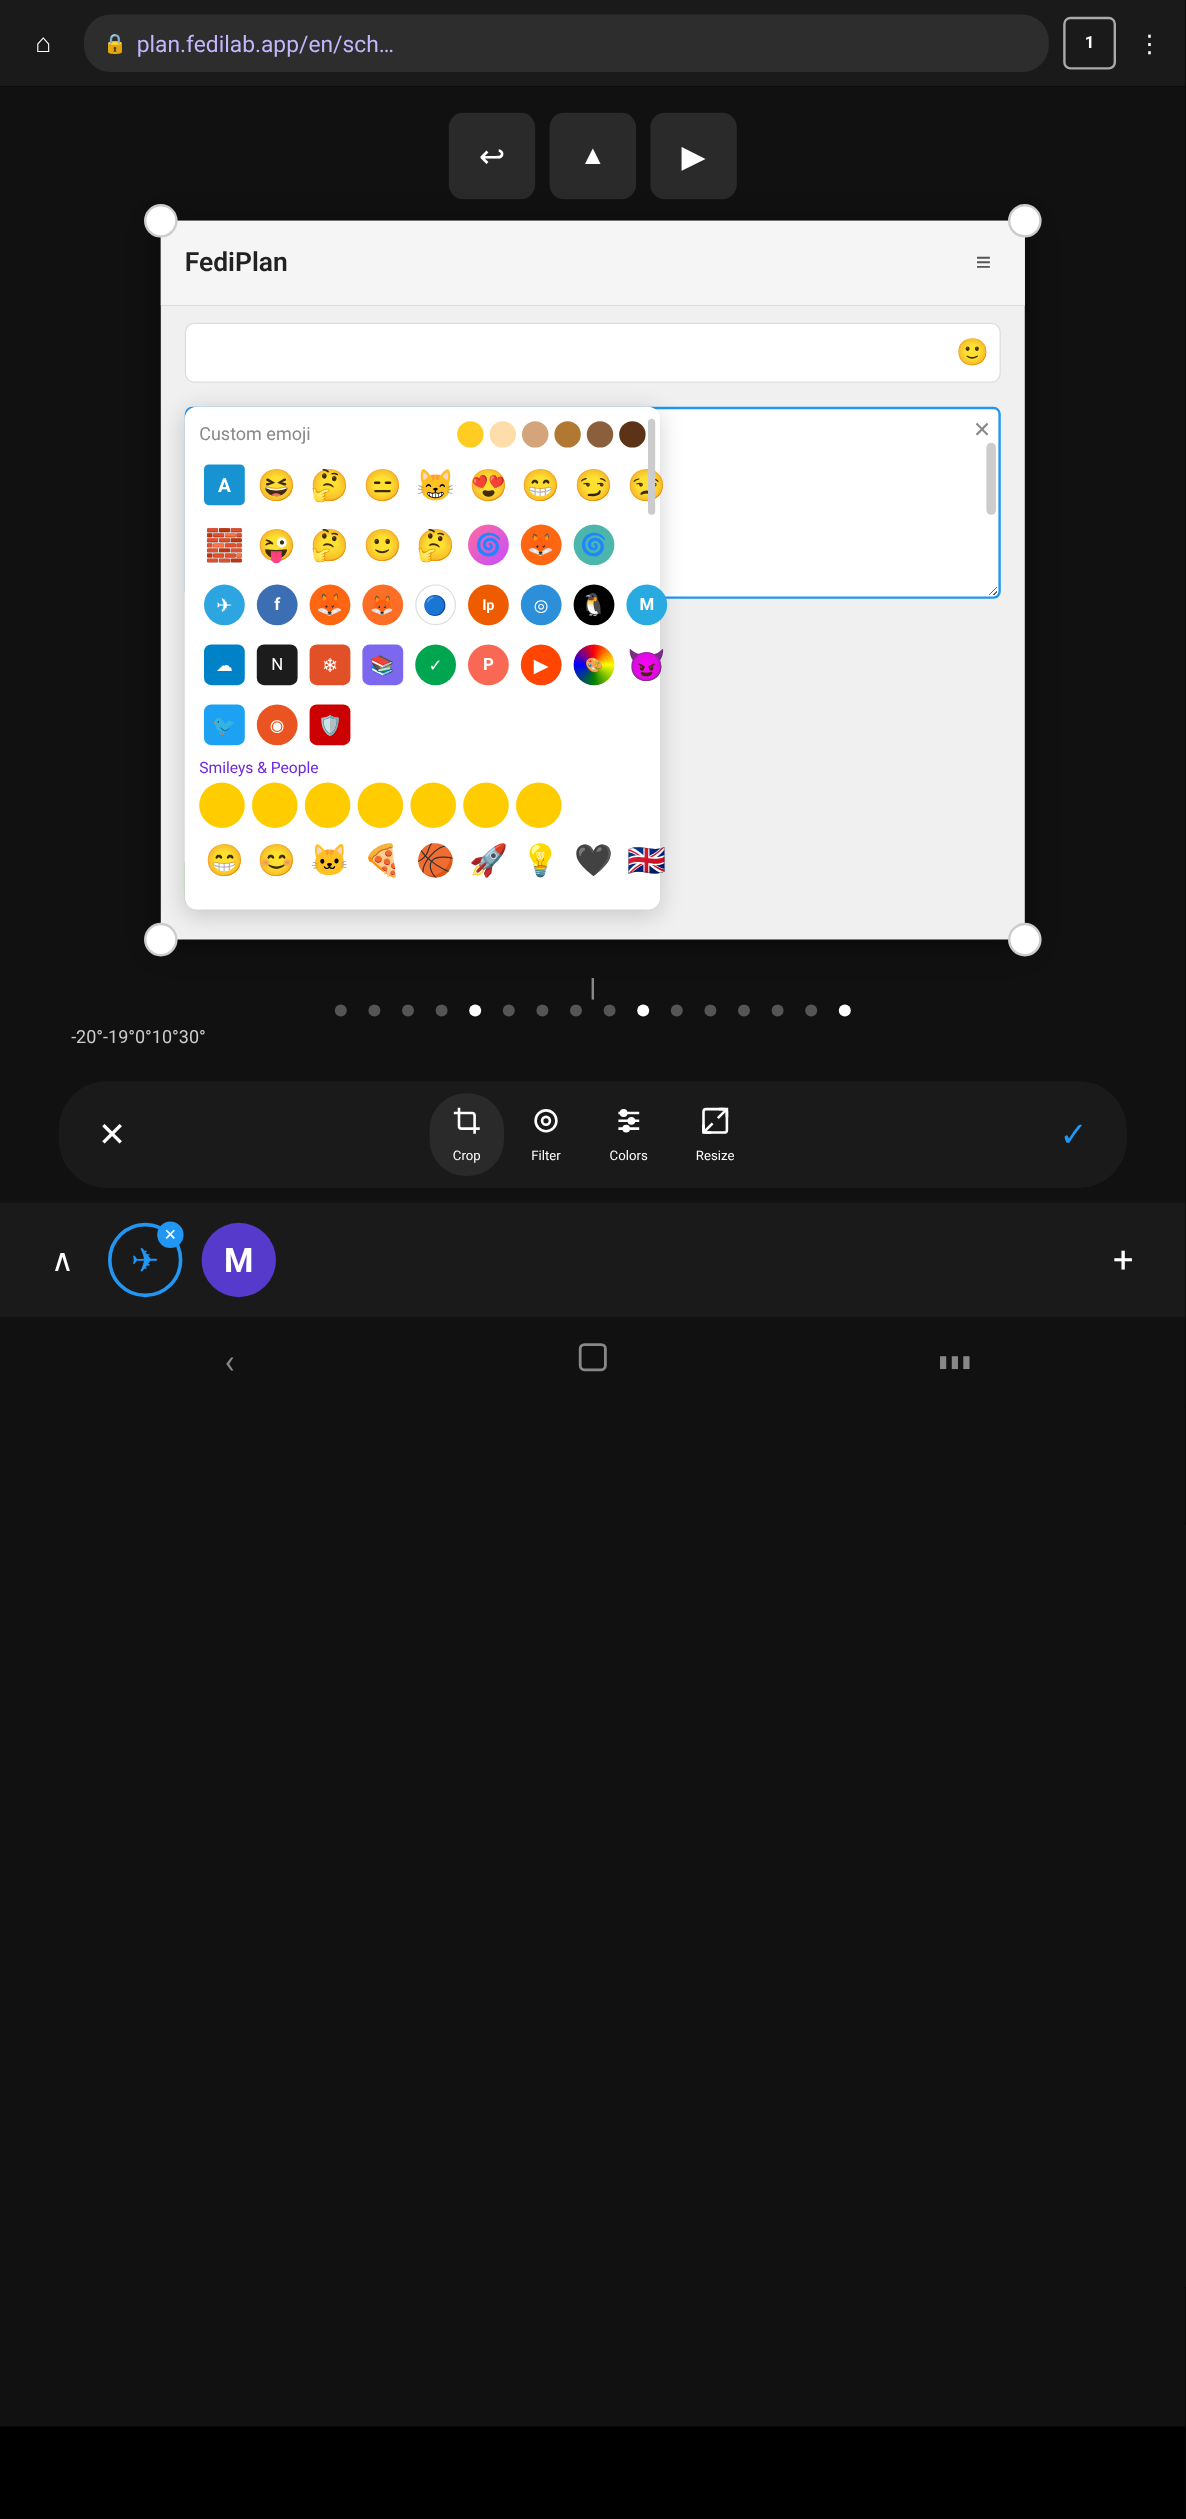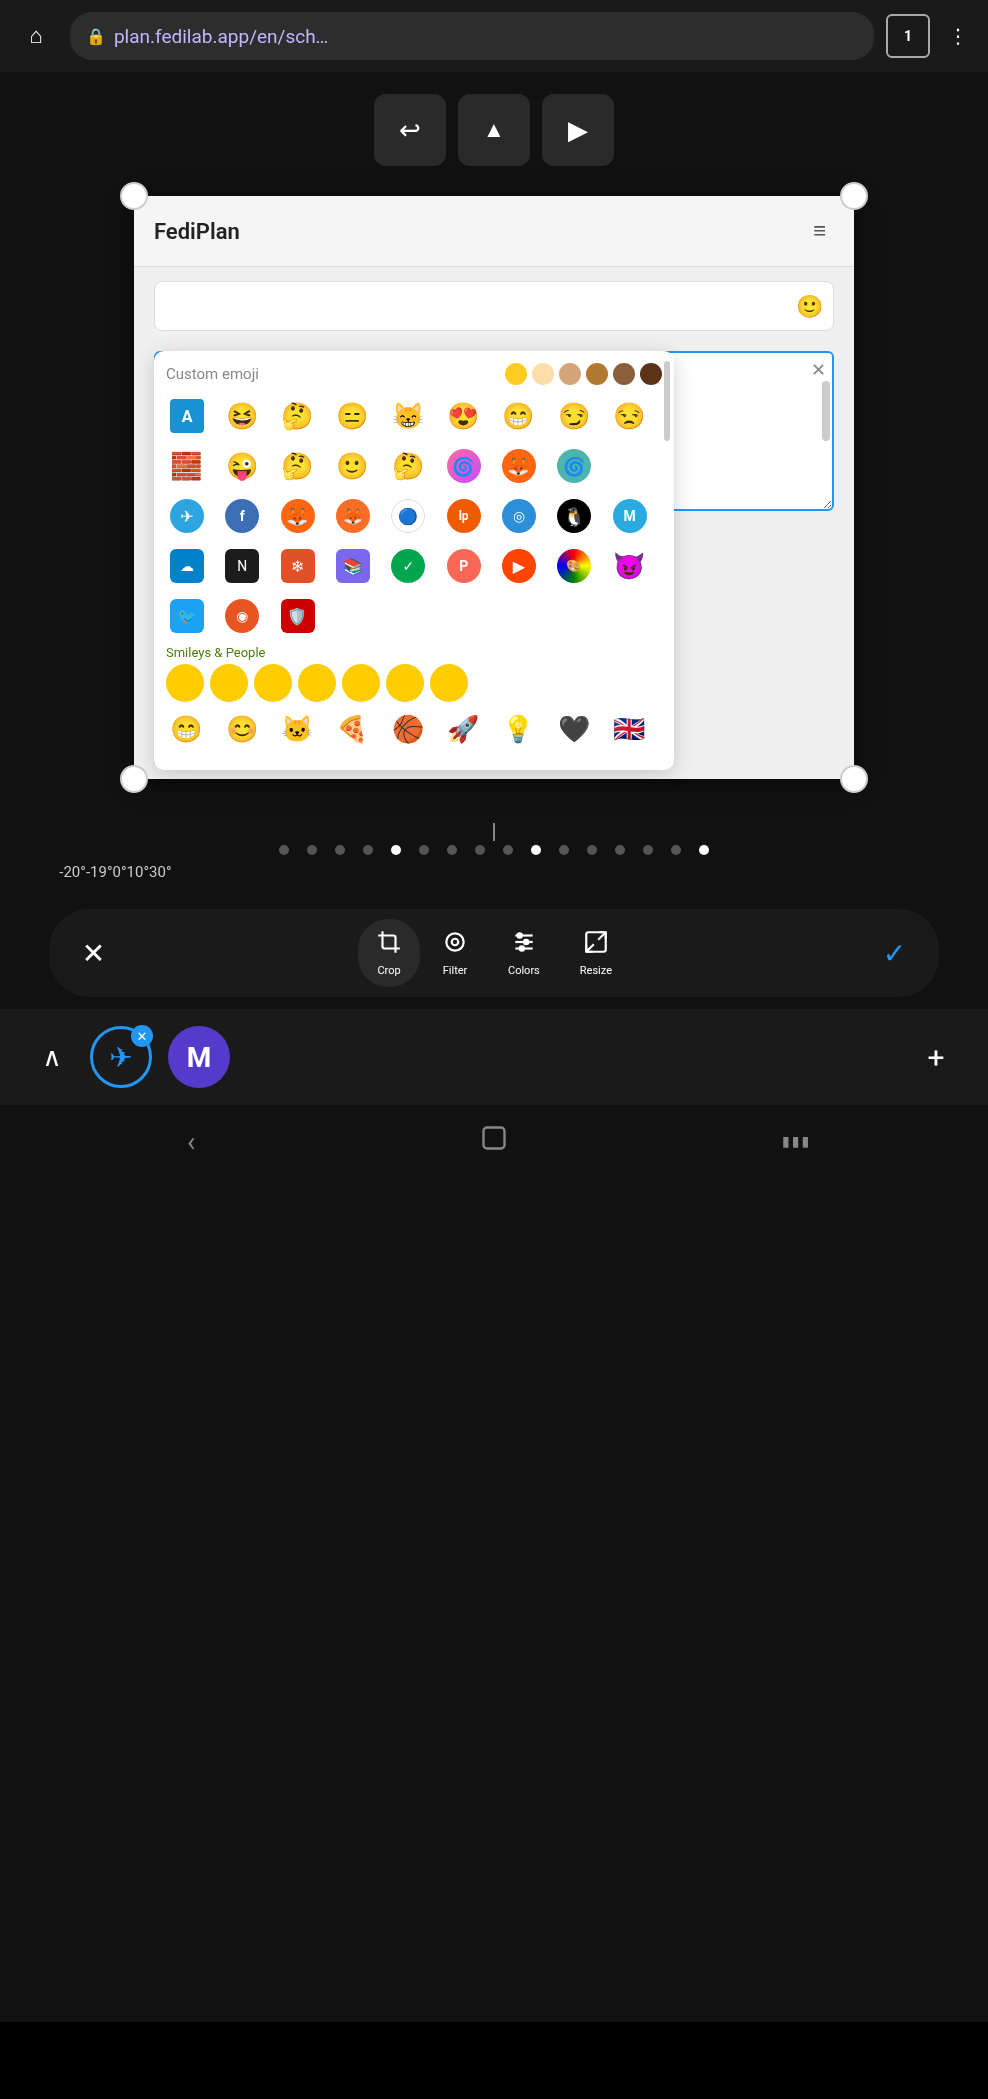--- a/index.html
+++ b/index.html
@@ -80,22 +80,22 @@
       font-size: 26px;
       color: #fff;
     }
 
     
     .browser-card {
       background: #f0f0f0;
       border-radius: 12px;
       width: 720px;
       position: relative;
-      margin: 12px auto;
-      padding-bottom: 4px;
+      margin: 0 auto;
+      padding-bottom: 20px;
       box-shadow: 0 4px 24px rgba(0,0,0,0.5);
     }
     .corner-handle {
       width: 28px; height: 28px;
       background: #fff;
       border-radius: 50%;
       border: 2px solid #ccc;
       position: absolute;
     }
     .corner-tl { top: -14px; left: -14px; }
@@ -177,21 +177,21 @@
       right: 4px; top: 30px;
       width: 8px; height: 60px;
       background: #ccc;
       border-radius: 4px;
     }
 
     
     .emoji-picker {
       position: absolute;
       top: 0; left: 0;
-      width: 520px;
+      width: 396px;
       background: #fff;
       border-radius: 10px;
       box-shadow: 0 4px 20px rgba(0,0,0,0.18);
       z-index: 100;
       padding: 12px;
     }
     .emoji-picker-header {
       font-size: 15px;
       color: #888;
       margin-bottom: 10px;
@@ -217,21 +217,21 @@
     .emoji-cell {
       width: 42px; height: 42px;
       display: flex; align-items: center; justify-content: center;
       font-size: 26px;
       cursor: pointer;
       border-radius: 6px;
       overflow: hidden;
     }
     .emoji-section-label {
       font-size: 13px;
-      color: #4d7c0f;
+      color: #6d28d9;
       margin: 6px 0 4px;
     }
     .emoji-scroll-bar {
       position: absolute;
       right: 4px; top: 10px;
       width: 6px; height: 80px;
       background: #ccc;
       border-radius: 3px;
     }
 

